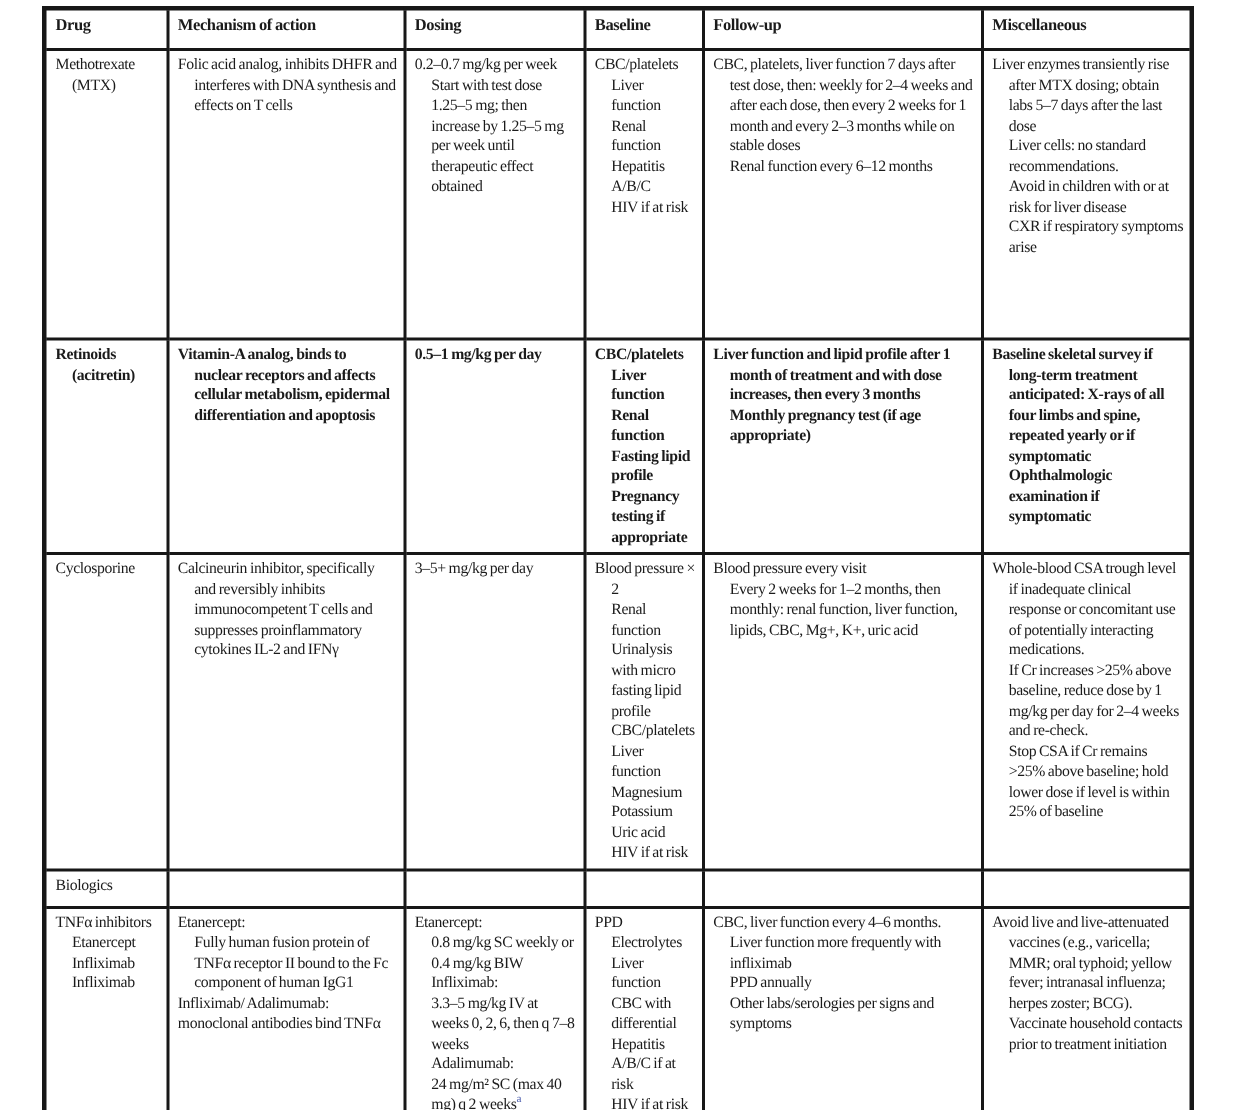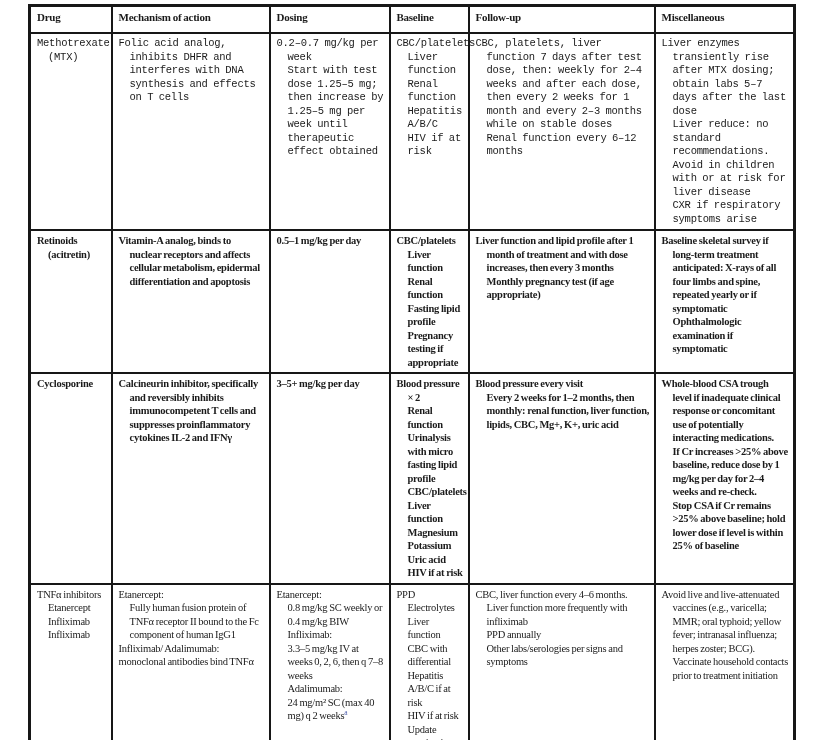--- a/index.html
+++ b/index.html
@@ -74,21 +74,21 @@
       <tr>
           <th>Drug</th>
           <th>Mechanism of action</th>
           <th>Dosing</th>
           <th>Baseline</th>
           <th>Follow-up</th>
           <th>Miscellaneous</th>
         </tr>
     </thead>
     <tbody>
-        <tr style="height: 153px; font-family: Liberation Mono, monospace;">
+        <tr style="height: 193px;">
           <td>
             <div class="p hang"><span>Methotrexate (MTX)</span></div>
           </td>
           <td>
             <div class="p hang"><span>Folic acid analog, inhibits DHFR and interferes with DNA synthesis and effects on T cells</span></div>
           </td>
           <td>
             <div class="p hang"><span>0.2–0.7 mg/kg per week</span></div>
             <div class="p ind"><span>Start with test dose 1.25–5 mg; then increase by 1.25–5 mg per week until therapeutic effect obtained</span></div>
           </td>
@@ -98,21 +98,21 @@
             <div class="p ind"><span>Renal function</span></div>
             <div class="p ind"><span>Hepatitis A/B/C</span></div>
             <div class="p ind"><span>HIV if at risk</span></div>
           </td>
           <td>
             <div class="p hang"><span>CBC, platelets, liver function 7 days after test dose, then: weekly for 2–4 weeks and after each dose, then every 2 weeks for 1 month and every 2–3 months while on stable doses</span></div>
             <div class="p ind"><span>Renal function every 6–12 months</span></div>
           </td>
           <td>
             <div class="p hang"><span>Liver enzymes transiently rise after MTX dosing; obtain labs 5–7 days after the last dose</span></div>
-            <div class="p ind"><span>Liver reduce: no standard recommendations.</span></div>
+            <div class="p ind"><span>Liver cells: no standard recommendations.</span></div>
             <div class="p ind"><span>Avoid in children with or at risk for liver disease</span></div>
             <div class="p ind"><span>CXR if respiratory symptoms arise</span></div>
           </td>
         </tr>
         <tr style="height: 137px; font-weight: bold;">
           <td>
             <div class="p hang"><span>Retinoids (acitretin)</span></div>
           </td>
           <td>
             <div class="p hang"><span>Vitamin-A analog, binds to nuclear receptors and affects cellular metabolism, epidermal differentiation and apoptosis</span></div>
@@ -129,21 +129,21 @@
           </td>
           <td>
             <div class="p hang"><span>Liver function and lipid profile after 1 month of treatment and with dose increases, then every 3 months</span></div>
             <div class="p ind"><span>Monthly pregnancy test (if age appropriate)</span></div>
           </td>
           <td>
             <div class="p hang"><span>Baseline skeletal survey if long-term treatment anticipated: X-rays of all four limbs and spine, repeated yearly or if symptomatic</span></div>
             <div class="p ind"><span>Ophthalmologic examination if symptomatic</span></div>
           </td>
         </tr>
-        <tr style="height: 186px; font-weight: bold;">
+        <tr style="height: 186px;">
           <td>
             <div class="p hang"><span>Cyclosporine</span></div>
           </td>
           <td>
             <div class="p hang"><span>Calcineurin inhibitor, specifically and reversibly inhibits immunocompetent T cells and suppresses proinflammatory cytokines IL-2 and IFNγ</span></div>
           </td>
           <td>
             <div class="p hang"><span>3–5+ mg/kg per day</span></div>
           </td>
           <td>
@@ -160,20 +160,30 @@
           </td>
           <td>
             <div class="p hang"><span>Blood pressure every visit</span></div>
             <div class="p ind"><span>Every 2 weeks for 1–2 months, then monthly: renal function, liver function, lipids, CBC, Mg+, K+, uric acid</span></div>
           </td>
           <td>
             <div class="p hang"><span>Whole-blood CSA trough level if inadequate clinical response or concomitant use of potentially interacting medications.</span></div>
             <div class="p ind"><span>If Cr increases &gt;25% above baseline, reduce dose by 1 mg/kg per day for 2–4 weeks and re-check.</span></div>
             <div class="p ind"><span>Stop CSA if Cr remains &gt;25% above baseline; hold lower dose if level is within 25% of baseline</span></div>
           </td>
+        </tr>
+        <tr style="height: 25px;">
+          <td>
+            <div class="p flush"><span>Biologics</span></div>
+          </td>
+          <td></td>
+          <td></td>
+          <td></td>
+          <td></td>
+          <td></td>
         </tr>
         <tr style="height: 165px;">
           <td>
             <div class="p hang"><span>TNFα inhibitors</span></div>
             <div class="p ind"><span>Etanercept</span></div>
             <div class="p ind"><span>Infliximab</span></div>
             <div class="p ind"><span>Infliximab</span></div>
           </td>
           <td>
             <div class="p hang"><span>Etanercept:</span></div>

